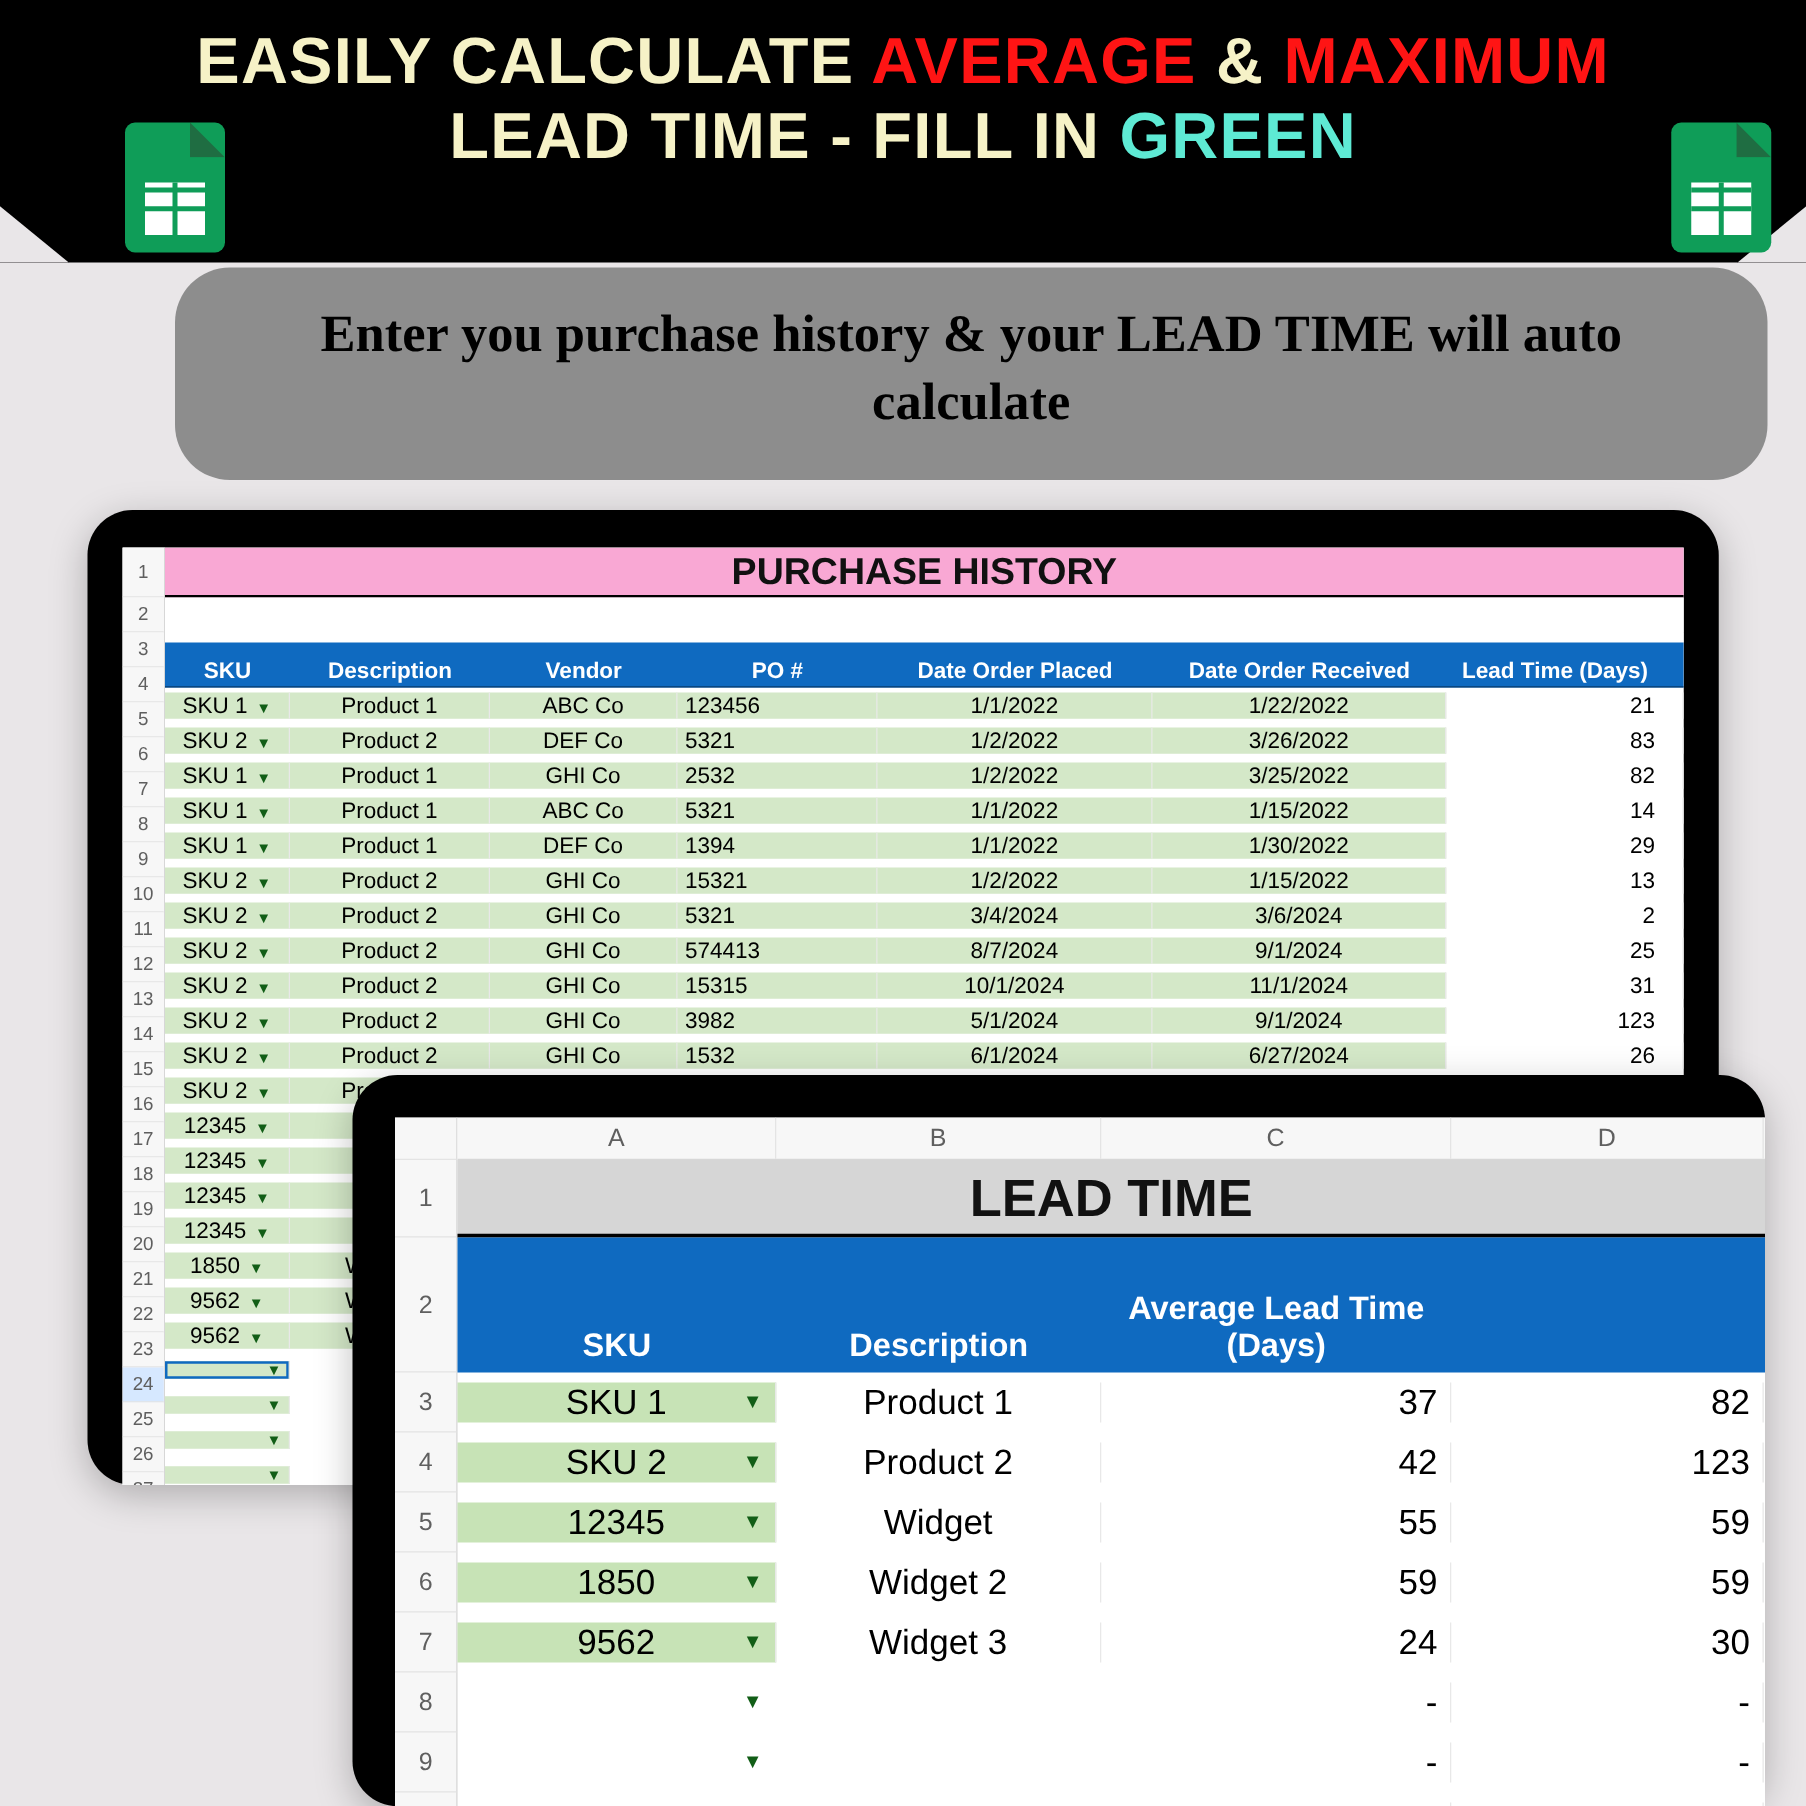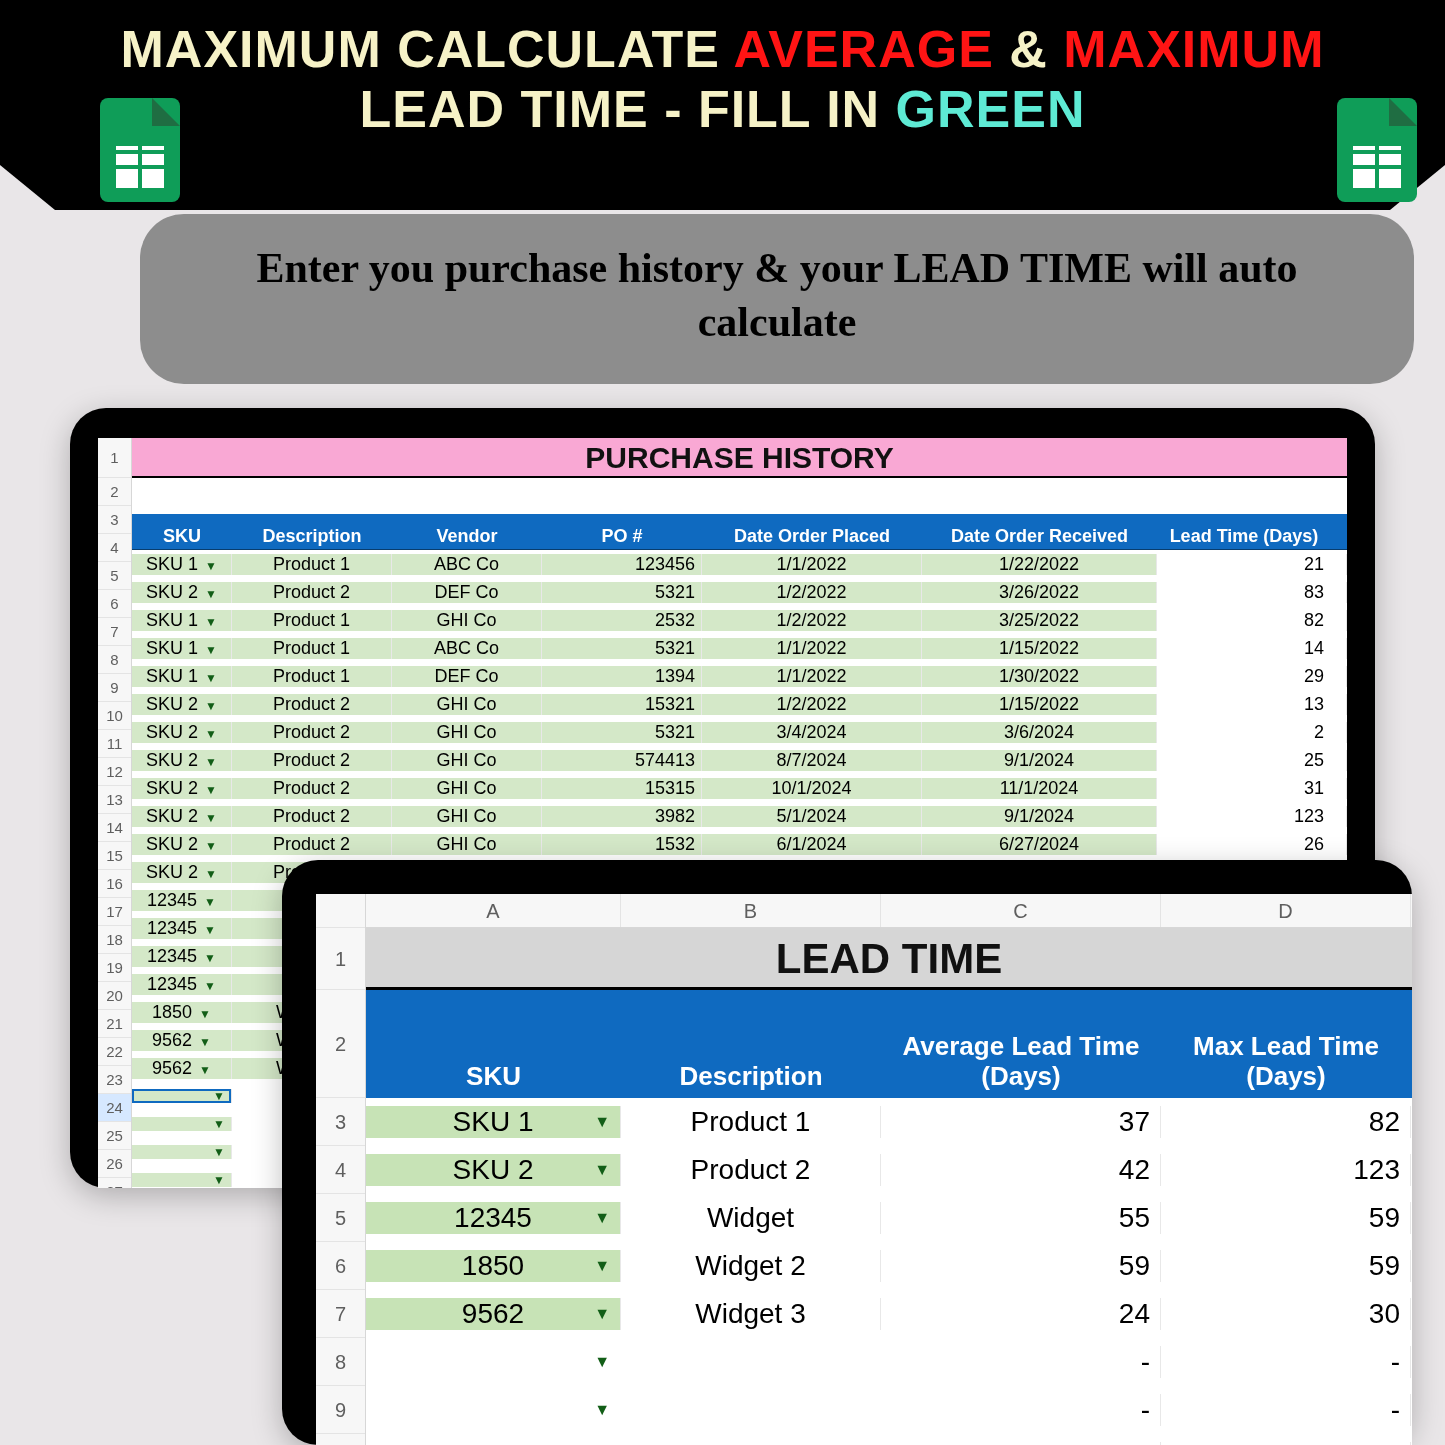--- a/index.html
+++ b/index.html
@@ -112,21 +112,21 @@
   .ph .headrow {
     display:flex; height:36px; background:#0f6ac0; color:#fff;
     font-weight:700; font-size:18px; align-items:flex-end;
     border-bottom:1px solid #083d6e; padding-bottom:2px;
   }
   .ph .row { display:flex; height:28px; align-items:center; font-size:18px; }
   .ph .c { border-right:1px solid #e8e8e8; padding:0 6px; overflow:hidden; white-space:nowrap; }
   .ph .c1{ width:100px; text-align:center; }
   .ph .c2{ width:160px; text-align:center; }
   .ph .c3{ width:150px; text-align:center; }
-  .ph .c4{ width:160px; text-align:right; }
+  .ph .c4{ width:160px; text-align:left; }
   .ph .c5{ width:220px; text-align:center; }
   .ph .c6{ width:235px; text-align:center; }
   .ph .c7{ width:190px; text-align:right; padding-right:22px; }
   .ph .c.g  { background:#d4e8c8; }
   .ph .c.ge { background:#d4e8c8; } 
   .ph .c.hdr{ background:transparent; border-right:none; text-align:center;}
   .ph .dd { display:inline-block; margin-left:2px; color:#125e17; font-size:12px; }
   .ph .row.sel .c.ge { box-shadow: inset 0 0 0 2px #0f6ac0; }
 
   
@@ -172,21 +172,21 @@
 </style>
 </head>
 <body>
 <div class="clip">
 
 <div class="banner">
   <div class="ribbon-cut-l"></div>
   <div class="ribbon-cut-r"></div>
 
   <div class="headline">
-    <span>MAXIMUM CALCULATE </span><span class="red">AVERAGE</span><span> &amp; </span><span class="red">MAXIMUM</span><br>
+    <span>EASILY CALCULATE </span><span class="red">AVERAGE</span><span> &amp; </span><span class="red">MAXIMUM</span><br>
     <span>LEAD TIME - FILL IN </span><span class="green">GREEN</span>
   </div>
 
   <div class="sheets-icon left">
     <div class="fold"></div>
         <div class="grid">
           <div class="bar3"></div>
         </div>
   </div>
   <div class="sheets-icon right">
@@ -486,21 +486,20 @@
       <div style="width:260px">B</div>
       <div style="width:280px">C</div>
       <div style="width:250px">D</div>
     </div>
     <div class="body">
       <div class="title">LEAD TIME</div>
       <div class="headrow">
         <div class="c a">SKU</div>
         <div class="c b">Description</div>
         <div class="c cc">Average Lead Time (Days)</div>
-        <div class="c d">Max Lead Time (Days)</div>
       </div>
       <div id="lt-rows">
             <div class="row">
               <div class="c a g">SKU 1<span class="dd2">▼</span></div>
               <div class="c b">Product 1</div>
               <div class="c cc">37</div>
               <div class="c d">82</div>
             </div>
             <div class="row">
               <div class="c a g">SKU 2<span class="dd2">▼</span></div>

